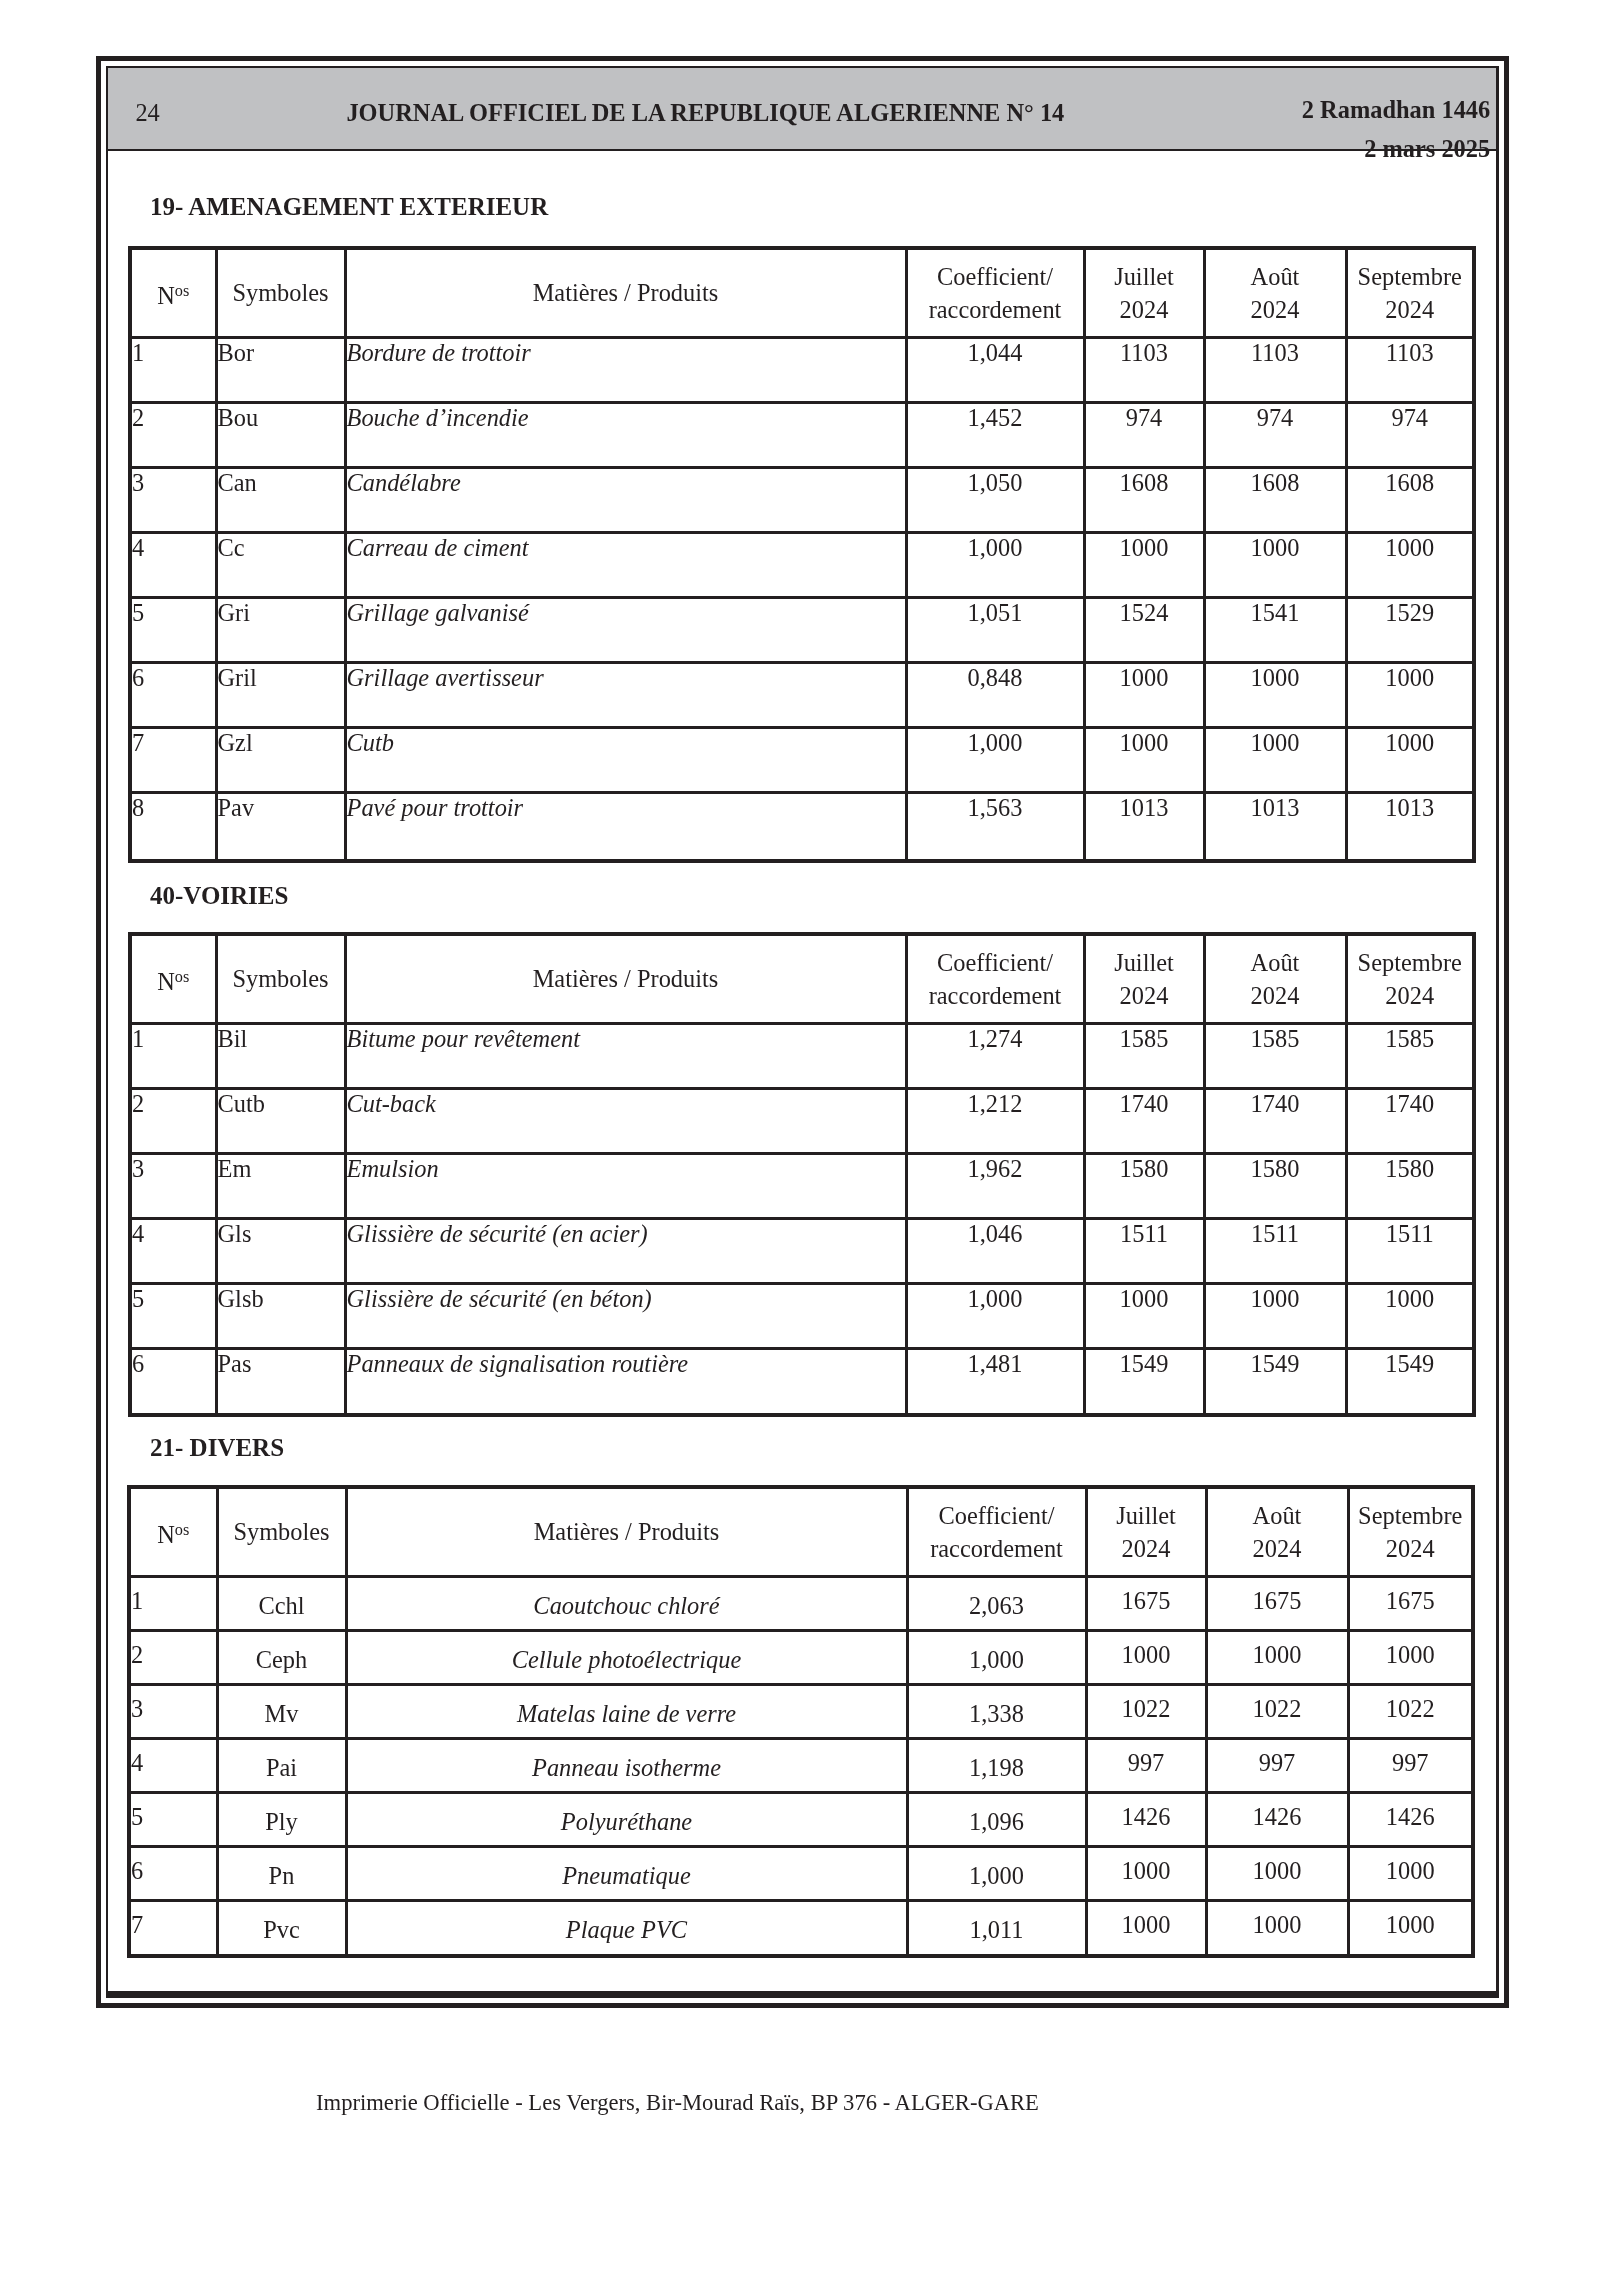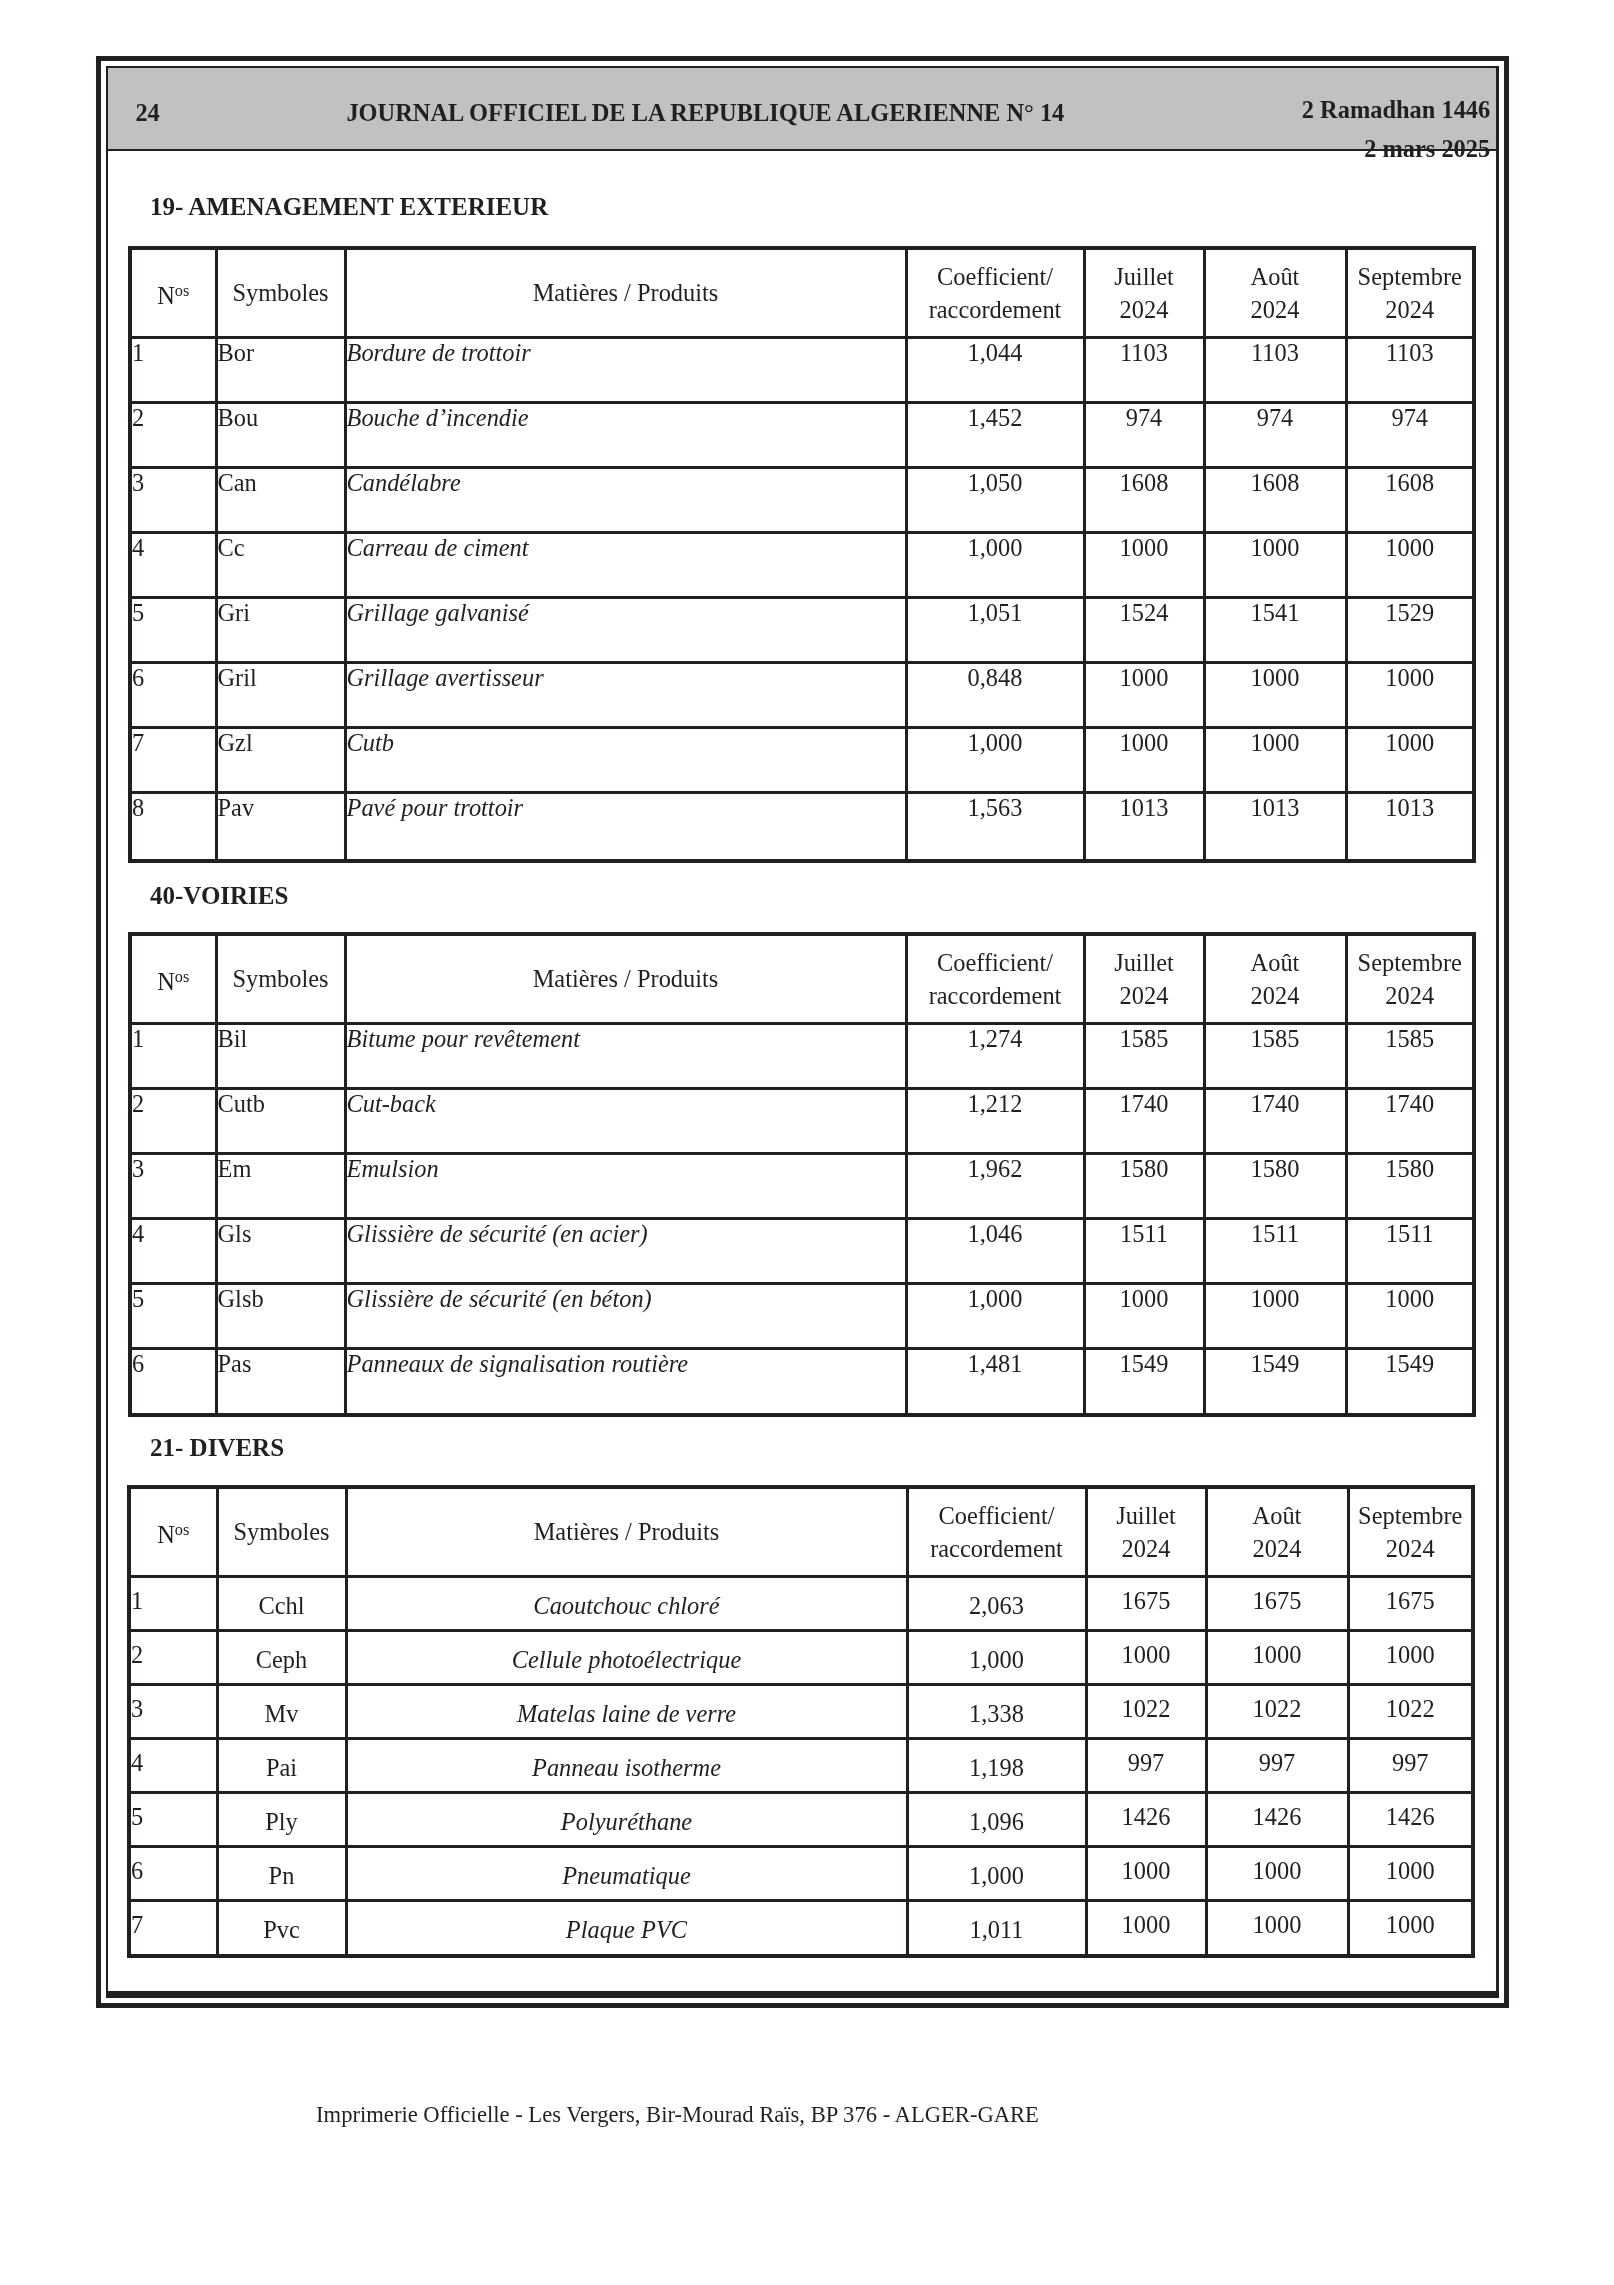--- a/index.html
+++ b/index.html
@@ -1,39 +1,39 @@
 <!DOCTYPE html>
 <html style="font-size:14.5px"><head>
 <meta charset="utf-8">
 <style>
   html, body { margin: 0; padding: 0; background: #ffffff; }
   body { width: 1615px; height: 2285px; position: relative; font-family: "Liberation Serif", "DejaVu Serif", serif; color: #231f20; overflow: hidden; }
   .frame-outer { position: absolute; left: 96px; top: 56px; width: 1413px; height: 1952px; border: 5.4px solid #231f20; box-sizing: border-box; }
   .frame-inner { position: absolute; left: 5.4px; top: 5.4px; right: 5.4px; bottom: 5.4px; border: 2.7px solid #231f20; border-right-width: 3.6px; border-bottom-width: 7.2px; }
   .header-band { position: absolute; left: 0; top: 0; right: 0; height: 83px; background: #c0c1c3; border-bottom: 2.7px solid #231f20; box-sizing: border-box; }
-  .hdr-page { position: absolute; left: 27px; top: 31px; font-weight: bold; font-size: 24.4px; }
+  .hdr-page { position: absolute; left: 27px; top: 31px; font-weight: normal; font-size: 24.4px; }
   .hdr-title { position: absolute; left: 238px; top: 31px; font-weight: bold; font-size: 24.4px; letter-spacing: 0px; }
   .hdr-date { position: absolute; right: 5.4px; top: 22px; font-weight: bold; font-size: 24.4px; text-align: right; line-height: 39px; }
   .section-title { position: absolute; font-weight: bold; font-size: 25px; }
   table.data { position: absolute; border-collapse: collapse; table-layout: fixed; font-size: 24.4px; padding-left: 29px; }
   table.data td, table.data th { border: 3.6px solid #231f20; padding: 0; vertical-align: top; }
   table.data { border: 4.5px solid #231f20; }
   table.data th { font-weight: normal; text-align: center; vertical-align: middle; line-height: 33px; }
   th.col-no { text-align: center; vertical-align: top; padding-top: 12.7px; }
   th.col-sym { text-align: left; padding-left: 9px; vertical-align: top; padding-top: 12.7px; }
   th.col-mat { vertical-align: top; padding-top: 12.7px; }
   th .sup { font-size: 16.3px; vertical-align: 8.1px; }
   td.c-no { padding-left: 11px; padding-top: 11px; }
   td.c-sym { padding-left: 11px; padding-top: 11px; }
   td.c-mat { padding-left: 20px; padding-top: 11px; font-style: italic; }
   td.c-coef { text-align: center; padding-top: 14.5px; }
   td.c-num { text-align: center; padding-top: 11px; }
   .t3 td.c-no, .t3 td.c-sym, .t3 td.c-mat, .t3 td.c-num, .t3 td.c-coef { padding-top: 9px; }
   .t3 td.c-sym, .t3 td.c-mat, .t3 td.c-coef { padding-top: 14.5px; text-align: center; }
-  .footer { position: absolute; left: 0; width: 1355px; top: 2090px; text-align: center; font-size: 22.6px; margin-top: 12px; }
+  .footer { position: absolute; left: 0; width: 1355px; top: 2090px; text-align: center; font-size: 22.6px; }
 </style>
 </head>
 <body>
 
 <div class="frame-outer">
   <div class="frame-inner">
     <div class="header-band">
       <span class="hdr-page">24</span>
       <span class="hdr-title">JOURNAL OFFICIEL DE LA REPUBLIQUE ALGERIENNE N° 14</span>
       <div class="hdr-date">

